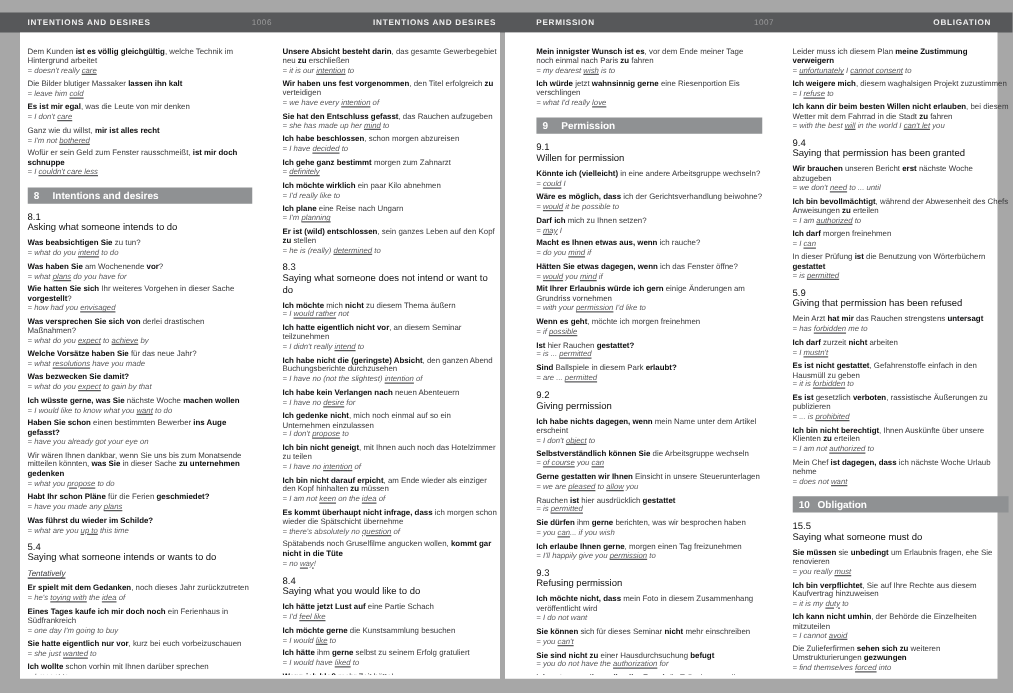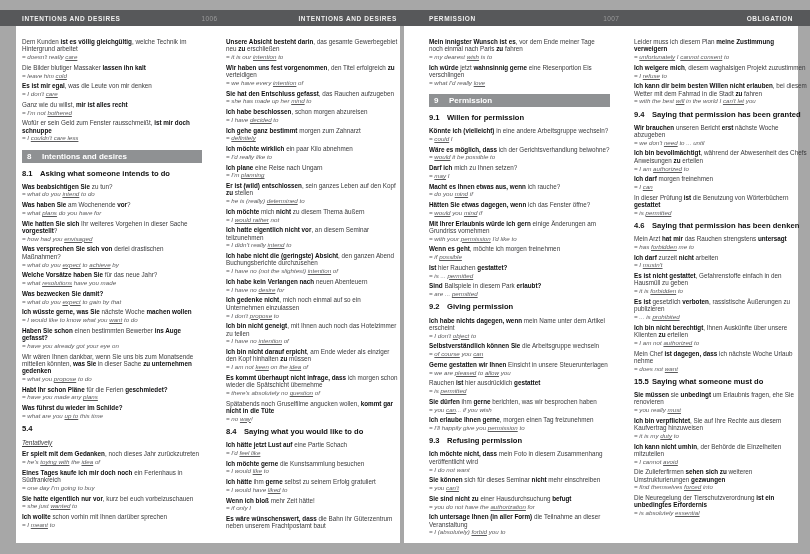--- a/index.html
+++ b/index.html
@@ -21,21 +21,21 @@
   #col-2{left:429px;width:181px;}
   #col-3{left:634px;width:173px;}
   .entry{margin-bottom:3.5px;}
   .entry .de{font-size:6.3px;line-height:7.3px;color:#39393b;}
   .entry .de b{color:#0e0e0f;}
   .entry .en{font-size:6.2px;line-height:7.2px;color:#5a5a5c;font-style:italic;margin-top:0.5px;}
   .entry u{text-underline-offset:1px;}
   .secbar{display:flex;align-items:center;background:#8f9193;color:#ffffff;
     font-weight:bold;font-size:8px;height:13px;padding-left:5px;margin:8px 0 7px 0;}
   .secbar .num{min-width:15px;}
-  .hd{display:flex;font-size:7.6px;font-weight:bold;color:#111;margin:6px 0 4.5px 0;line-height:8.6px;}
+  .hd{display:flex;font-size:7.6px;font-weight:normal;color:#111;margin:6px 0 4.5px 0;line-height:8.6px;flex-direction:column;}
   .hd .num{min-width:18px;flex:0 0 auto;}
   .sublabel{font-size:6.4px;font-style:italic;text-decoration:underline;color:#3a3a3c;
     margin:5px 0 4.5px 0;}
 </style>
 </head>
 <body>
 
 <div class="backdrop">
   <div class="header-bar">
     <div class="head-seg seg-left">
@@ -121,20 +121,21 @@
       <div class="entry">
         <div class="de"><b>Habt Ihr schon Pläne</b> für die Ferien <b>geschmiedet?</b></div>
         <div class="en">= have you made any <u>plans</u></div>
       </div>
       <div class="entry">
         <div class="de"><b>Was führst du wieder im Schilde?</b></div>
         <div class="en">= what are you <u>up to</u> this time</div>
       </div>
       <div class="hd">
         <span class="num">5.4</span>
+        <span>Saying what someone intends or wants to do</span>
       </div>
       <div class="sublabel">Tentatively</div>
       <div class="entry">
         <div class="de"><b>Er spielt mit dem Gedanken</b>, noch dieses Jahr zurückzutreten</div>
         <div class="en">= he's <u>toying with</u> the <u>idea</u> of</div>
       </div>
       <div class="entry">
         <div class="de"><b>Eines Tages kaufe ich mir doch noch</b> ein Ferienhaus in Südfrankreich</div>
         <div class="en">= one day I'm going to buy</div>
       </div>
@@ -172,20 +173,24 @@
         <div class="de"><b>Ich möchte wirklich</b> ein paar Kilo abnehmen</div>
         <div class="en">= I'd really like to</div>
       </div>
       <div class="entry">
         <div class="de"><b>Ich plane</b> eine Reise nach Ungarn</div>
         <div class="en">= I'm <u>planning</u></div>
       </div>
       <div class="entry">
         <div class="de"><b>Er ist (wild) entschlossen</b>, sein ganzes Leben auf den Kopf <b>zu</b> stellen</div>
         <div class="en">= he is (really) <u>determined</u> to</div>
+      </div>
+      <div class="hd">
+        <span class="num">8.3</span>
+        <span>Saying what someone does not intend or want to do</span>
       </div>
       <div class="entry">
         <div class="de"><b>Ich möchte</b> mich <b>nicht</b> zu diesem Thema äußern</div>
         <div class="en">= I <u>would rather</u> not</div>
       </div>
       <div class="entry">
         <div class="de"><b>Ich hatte eigentlich nicht vor</b>, an diesem Seminar teilzunehmen</div>
         <div class="en">= I didn't really <u>intend</u> to</div>
       </div>
       <div class="entry">
@@ -372,22 +377,22 @@
       </div>
       <div class="entry">
         <div class="de"><b>Ich darf</b> morgen freinehmen</div>
         <div class="en">= I <u>can</u></div>
       </div>
       <div class="entry">
         <div class="de">In dieser Prüfung <b>ist</b> die Benutzung von Wörterbüchern <b>gestattet</b></div>
         <div class="en">= is <u>permitted</u></div>
       </div>
       <div class="hd">
-        <span class="num">4.6</span>
-        <span>Saying that permission has been denken</span>
+        <span class="num">5.9</span>
+        <span>Giving that permission has been refused</span>
       </div>
       <div class="entry">
         <div class="de">Mein Arzt <b>hat mir</b> das Rauchen strengstens <b>untersagt</b></div>
         <div class="en">= has <u>forbidden</u> me to</div>
       </div>
       <div class="entry">
         <div class="de"><b>Ich darf</b> zurzeit <b>nicht</b> arbeiten</div>
         <div class="en">= I <u>mustn't</u></div>
       </div>
       <div class="entry">
@@ -398,20 +403,24 @@
         <div class="de"><b>Es ist</b> gesetzlich <b>verboten</b>, rassistische Äußerungen zu publizieren</div>
         <div class="en">= ... is <u>prohibited</u></div>
       </div>
       <div class="entry">
         <div class="de"><b>Ich bin nicht berechtigt</b>, Ihnen Auskünfte über unsere Klienten <b>zu</b> erteilen</div>
         <div class="en">= I am not <u>authorized</u> to</div>
       </div>
       <div class="entry">
         <div class="de">Mein Chef <b>ist dagegen, dass</b> ich nächste Woche Urlaub nehme</div>
         <div class="en">= does not <u>want</u></div>
+      </div>
+      <div class="secbar">
+        <span class="num">10</span>
+        <span>Obligation</span>
       </div>
       <div class="hd">
         <span class="num">15.5</span>
         <span>Saying what someone must do</span>
       </div>
       <div class="entry">
         <div class="de"><b>Sie müssen</b> sie <b>unbedingt</b> um Erlaubnis fragen, ehe Sie renovieren</div>
         <div class="en">= you really <u>must</u></div>
       </div>
       <div class="entry">

